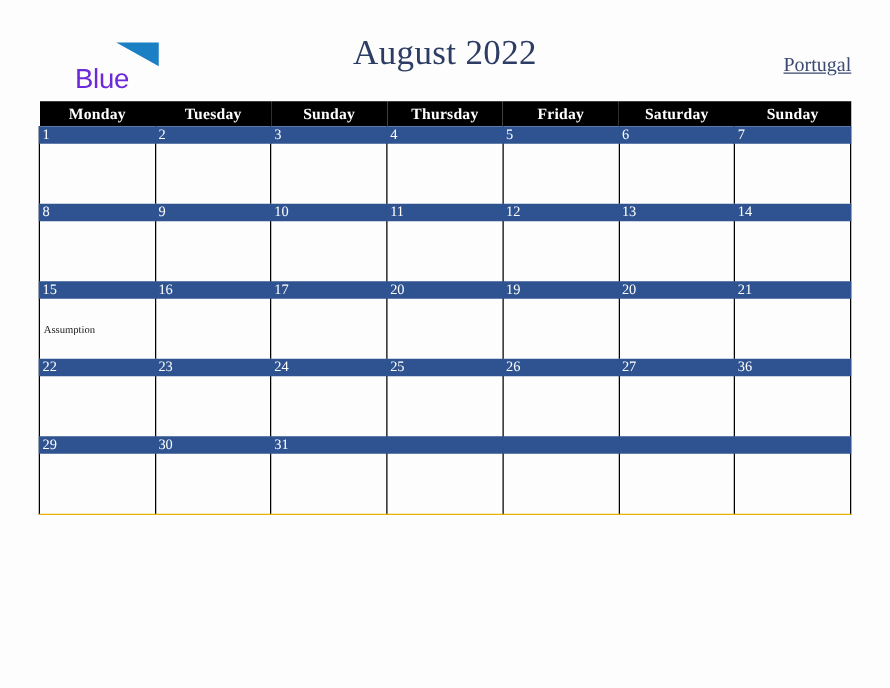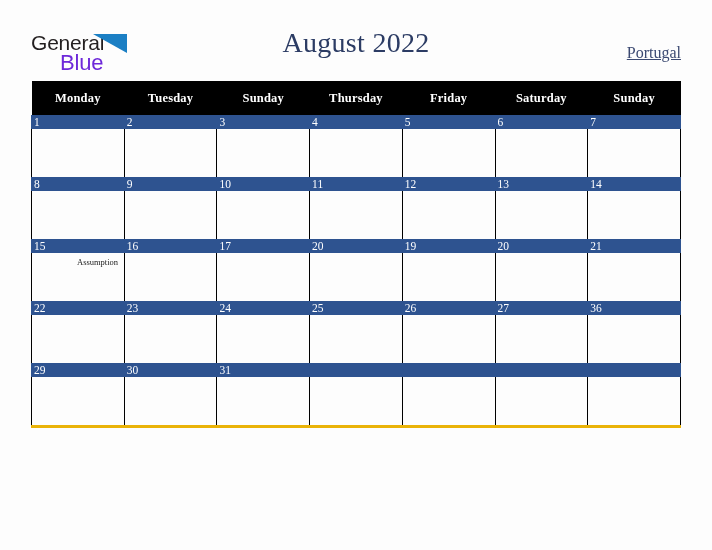--- a/index.html
+++ b/index.html
@@ -95,38 +95,38 @@
     width: 650px;
     border-collapse: collapse;
     table-layout: fixed;
   }
   #calendar th {
     background: #000000;
     color: #ffffff;
     font-family: "Liberation Serif", serif;
     font-size: 12.5px;
     font-weight: bold;
-    height: 34px;
+    height: 20px;
     padding: 0;
     text-align: center;
     border: none;
     letter-spacing: 0.2px;
   }
 
   
   #calendar td {
     padding: 0;
     vertical-align: top;
     border-left: 1px solid #000000;
     border-right: 1px solid #000000;
     background: #fdfdfd;
     height: 62px;
   }
   #calendar tr.week-row td {
-    border-bottom: 3px solid #eab308;
+    border-bottom: 1px solid #eab308;
   }
   #calendar tr.week-row:not(:last-child) td {
     border-bottom: none;
   }
 
   .daynum-band {
     height: 14px;
     background: #2e5390;
     color: #ffffff;
     font-family: "Liberation Serif", serif;
@@ -136,22 +136,21 @@
     box-sizing: border-box;
     
     margin: 0 -1px;
     position: relative;
   }
   .daynum-band.empty {
     color: transparent;
   }
 
   .event-list {
-    padding: 4px 3px 0 3px;
-    margin-left: 42px;
+    padding: 19px 3px 0 3px;
   }
   .event-item {
     font-family: "Liberation Serif", serif;
     font-size: 8.5px;
     color: #1a1a1a;
     line-height: 10px;
     white-space: nowrap;
     overflow: hidden;
   }
 
@@ -159,21 +158,20 @@
   #calendar tr.week-row:first-child td {
     border-top: none;
   }
 </style>
 </head>
 <body>
 
 <div id="header-bar">
 
   <div id="logo">
-    <span id="logo-general">General</span>
     <span id="logo-triangle"></span>
     <span id="logo-blue">Blue</span>
   </div>
 
   <div id="month-title">August 2022</div>
 
   <div id="country-label">Portugal</div>
 
 </div>
 

